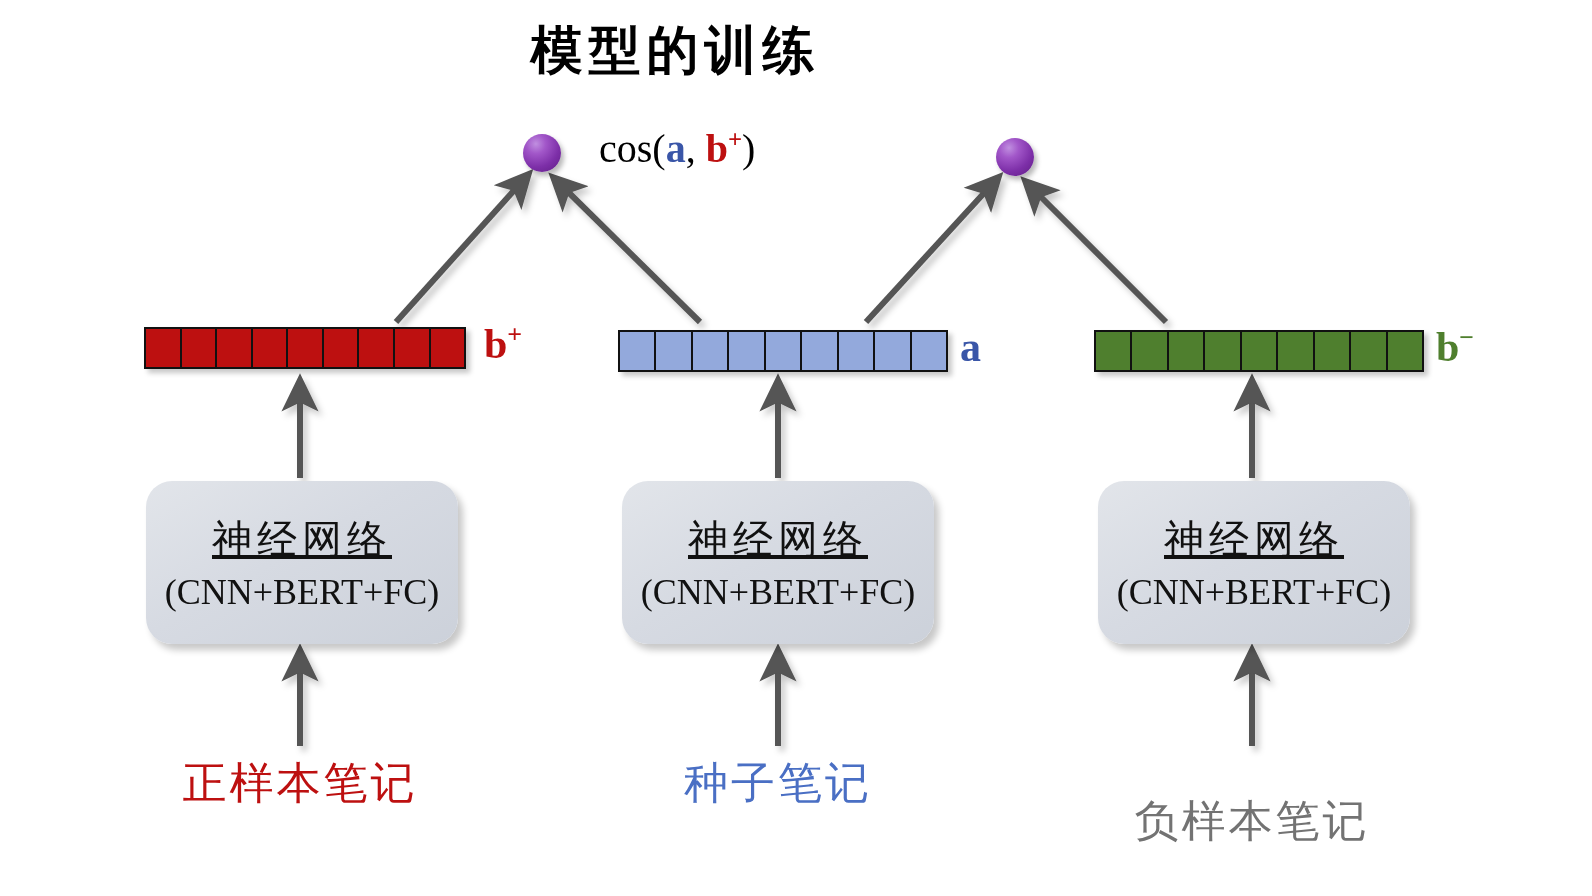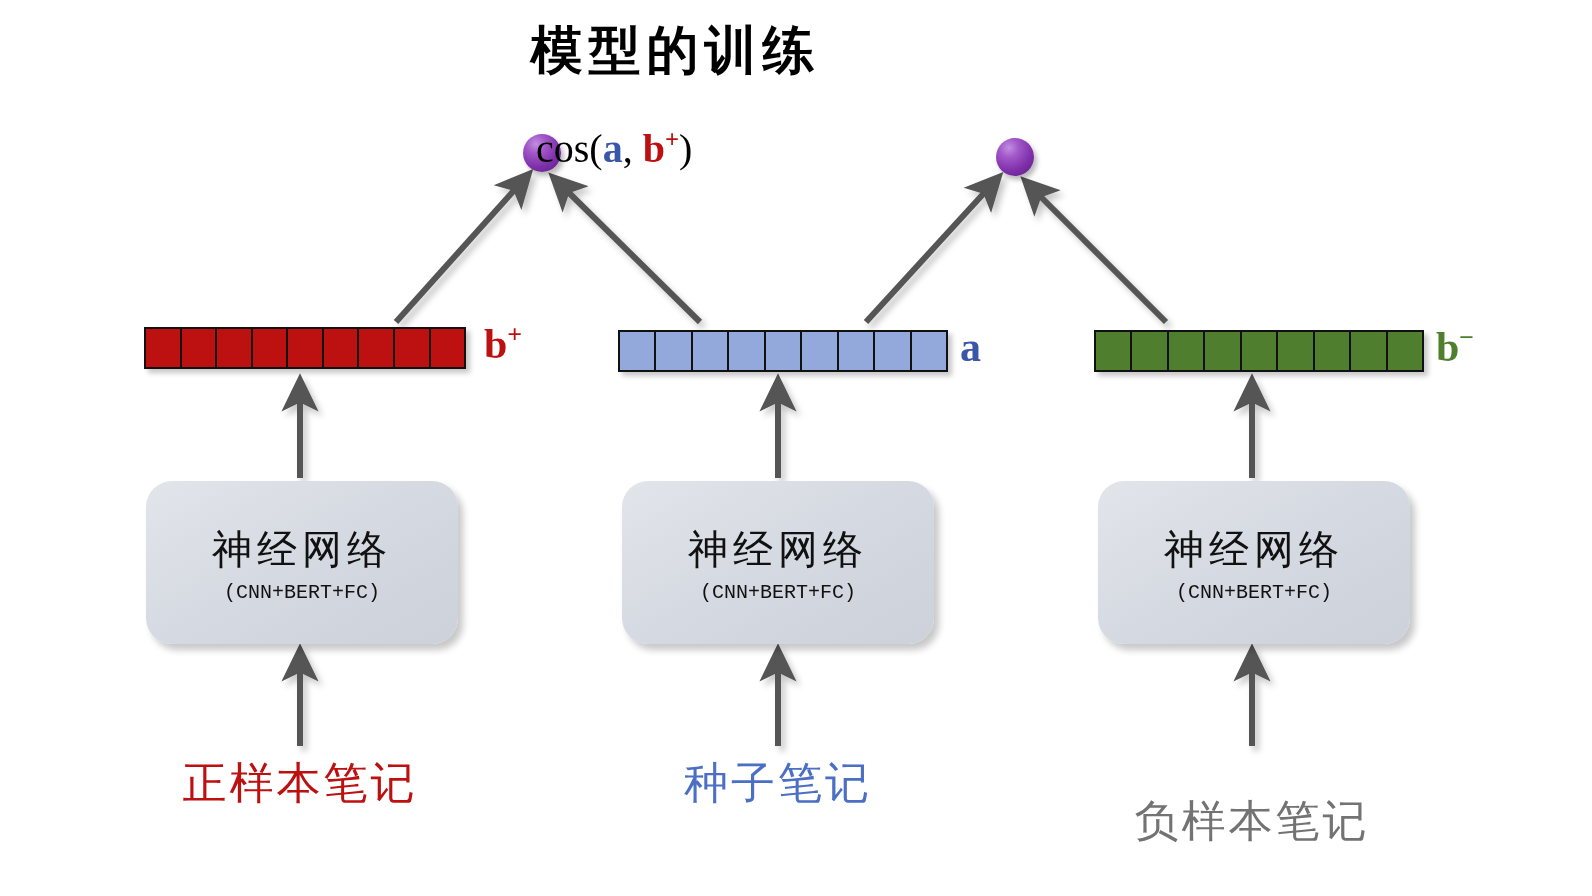--- a/index.html
+++ b/index.html
@@ -115,24 +115,25 @@
     align-items: center;
     justify-content: center;
     color: #111111;
   }
   .nn-title {
     font-family: "Liberation Serif", serif;
     font-size: 40px;
     letter-spacing: 5px;
     margin-bottom: 4px;
     white-space: nowrap;
+    text-decoration: underline;
   }
   .nn-sub {
-    font-family: Liberation Mono, monospace;
-    font-size: 20px;
+    font-family: Liberation Serif, serif;
+    font-size: 36px;
     white-space: nowrap;
   }
 
   
   .input-label {
     position: absolute;
     font-family: "Liberation Serif", serif;
     font-size: 44px;
     letter-spacing: 3px;
     white-space: nowrap;
@@ -171,21 +172,21 @@
       <path d="M778,478 L778,384"></path>
       <path d="M1252,478 L1252,384"></path>
 
       <path d="M300,746 L300,654"></path>
       <path d="M778,746 L778,654"></path>
       <path d="M1252,746 L1252,654"></path>
     </g>
   </svg>
 
   <div class="sphere" style="left:523px; top:134px;"></div>
-  <div class="cos-label" style="left:536px; top:128px;"><span>cos(</span><span class="vec" style="color:#3A56A8">a</span><span>, </span><span class="vec" style="color:#BD1010">b</span><sup style="color:#BD1010">+</sup><span>)</span></div>
+  <div class="cos-label" style="left:599px; top:128px;"><span>cos(</span><span class="vec" style="color:#3A56A8">a</span><span>, </span><span class="vec" style="color:#BD1010">b</span><sup style="color:#BD1010">+</sup><span>)</span></div>
 
   <div class="sphere" style="left:996px; top:138px;"></div>
 
   <div class="vector" id="vec-positive" style="left:144px; top:327px; width:322px;">
       <div class="cell" style="background: rgb(189, 16, 16);"></div>
       <div class="cell" style="background: rgb(189, 16, 16);"></div>
       <div class="cell" style="background: rgb(189, 16, 16);"></div>
       <div class="cell" style="background: rgb(189, 16, 16);"></div>
       <div class="cell" style="background: rgb(189, 16, 16);"></div>
       <div class="cell" style="background: rgb(189, 16, 16);"></div>

